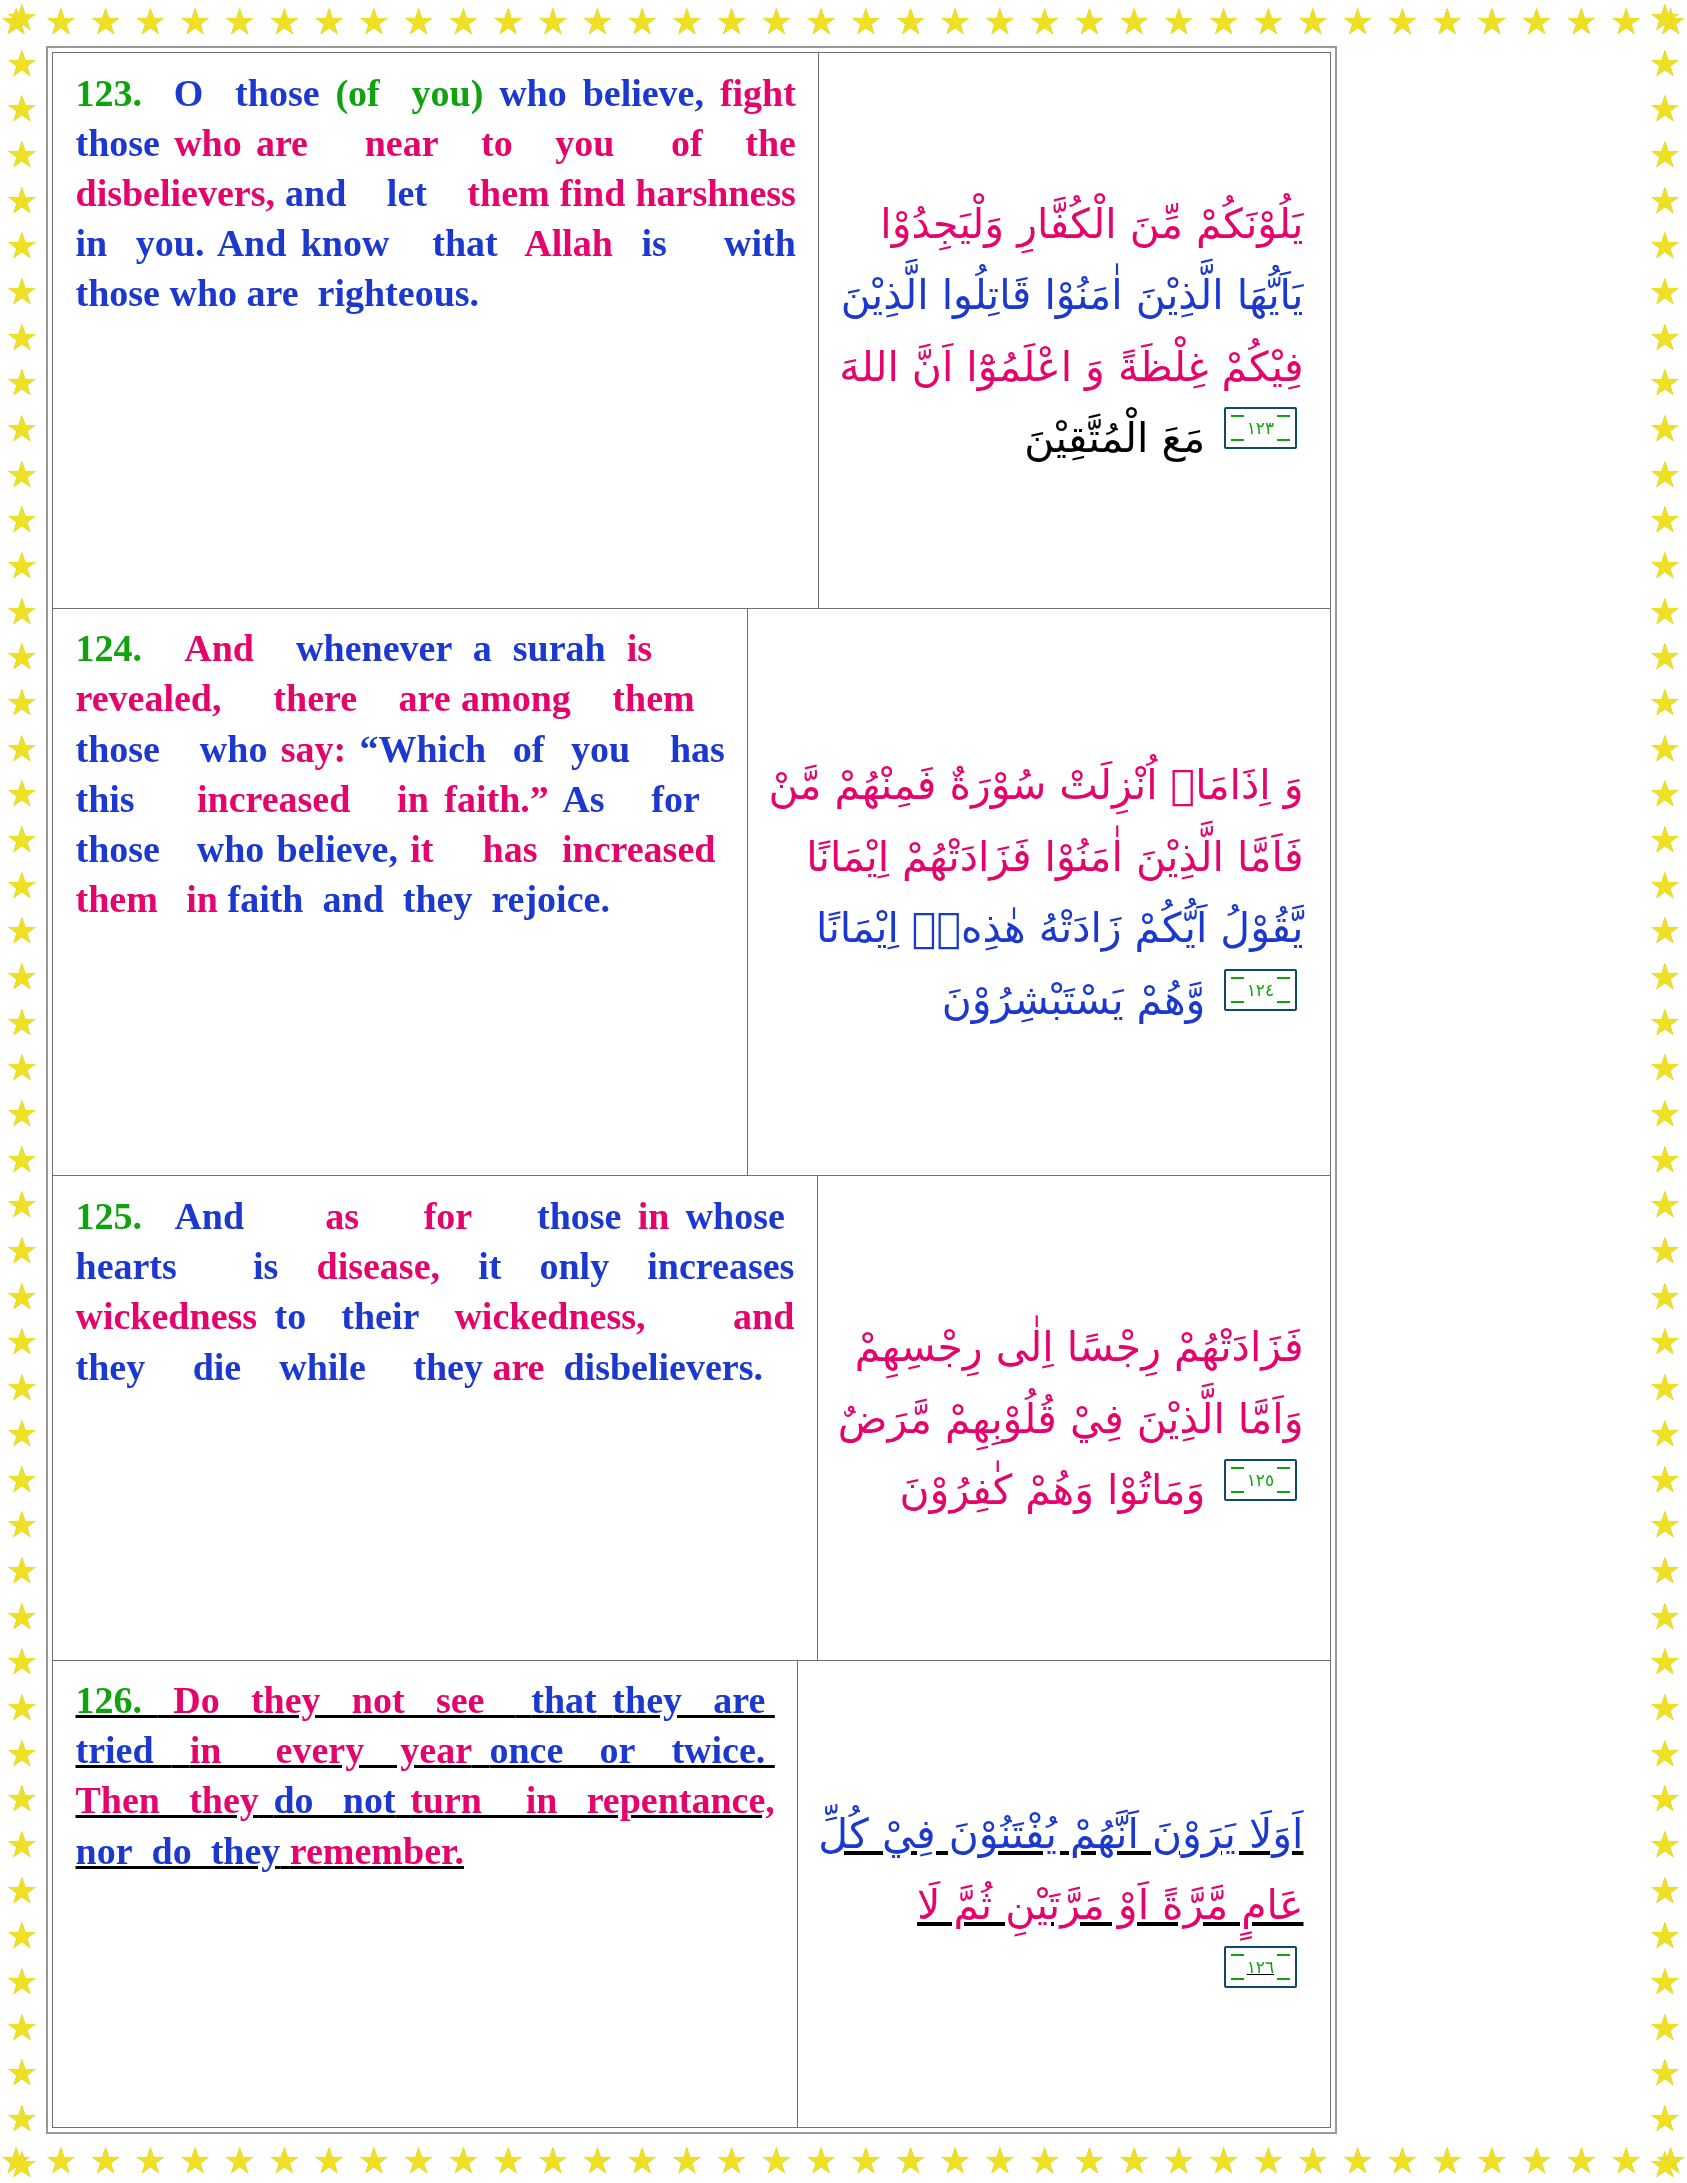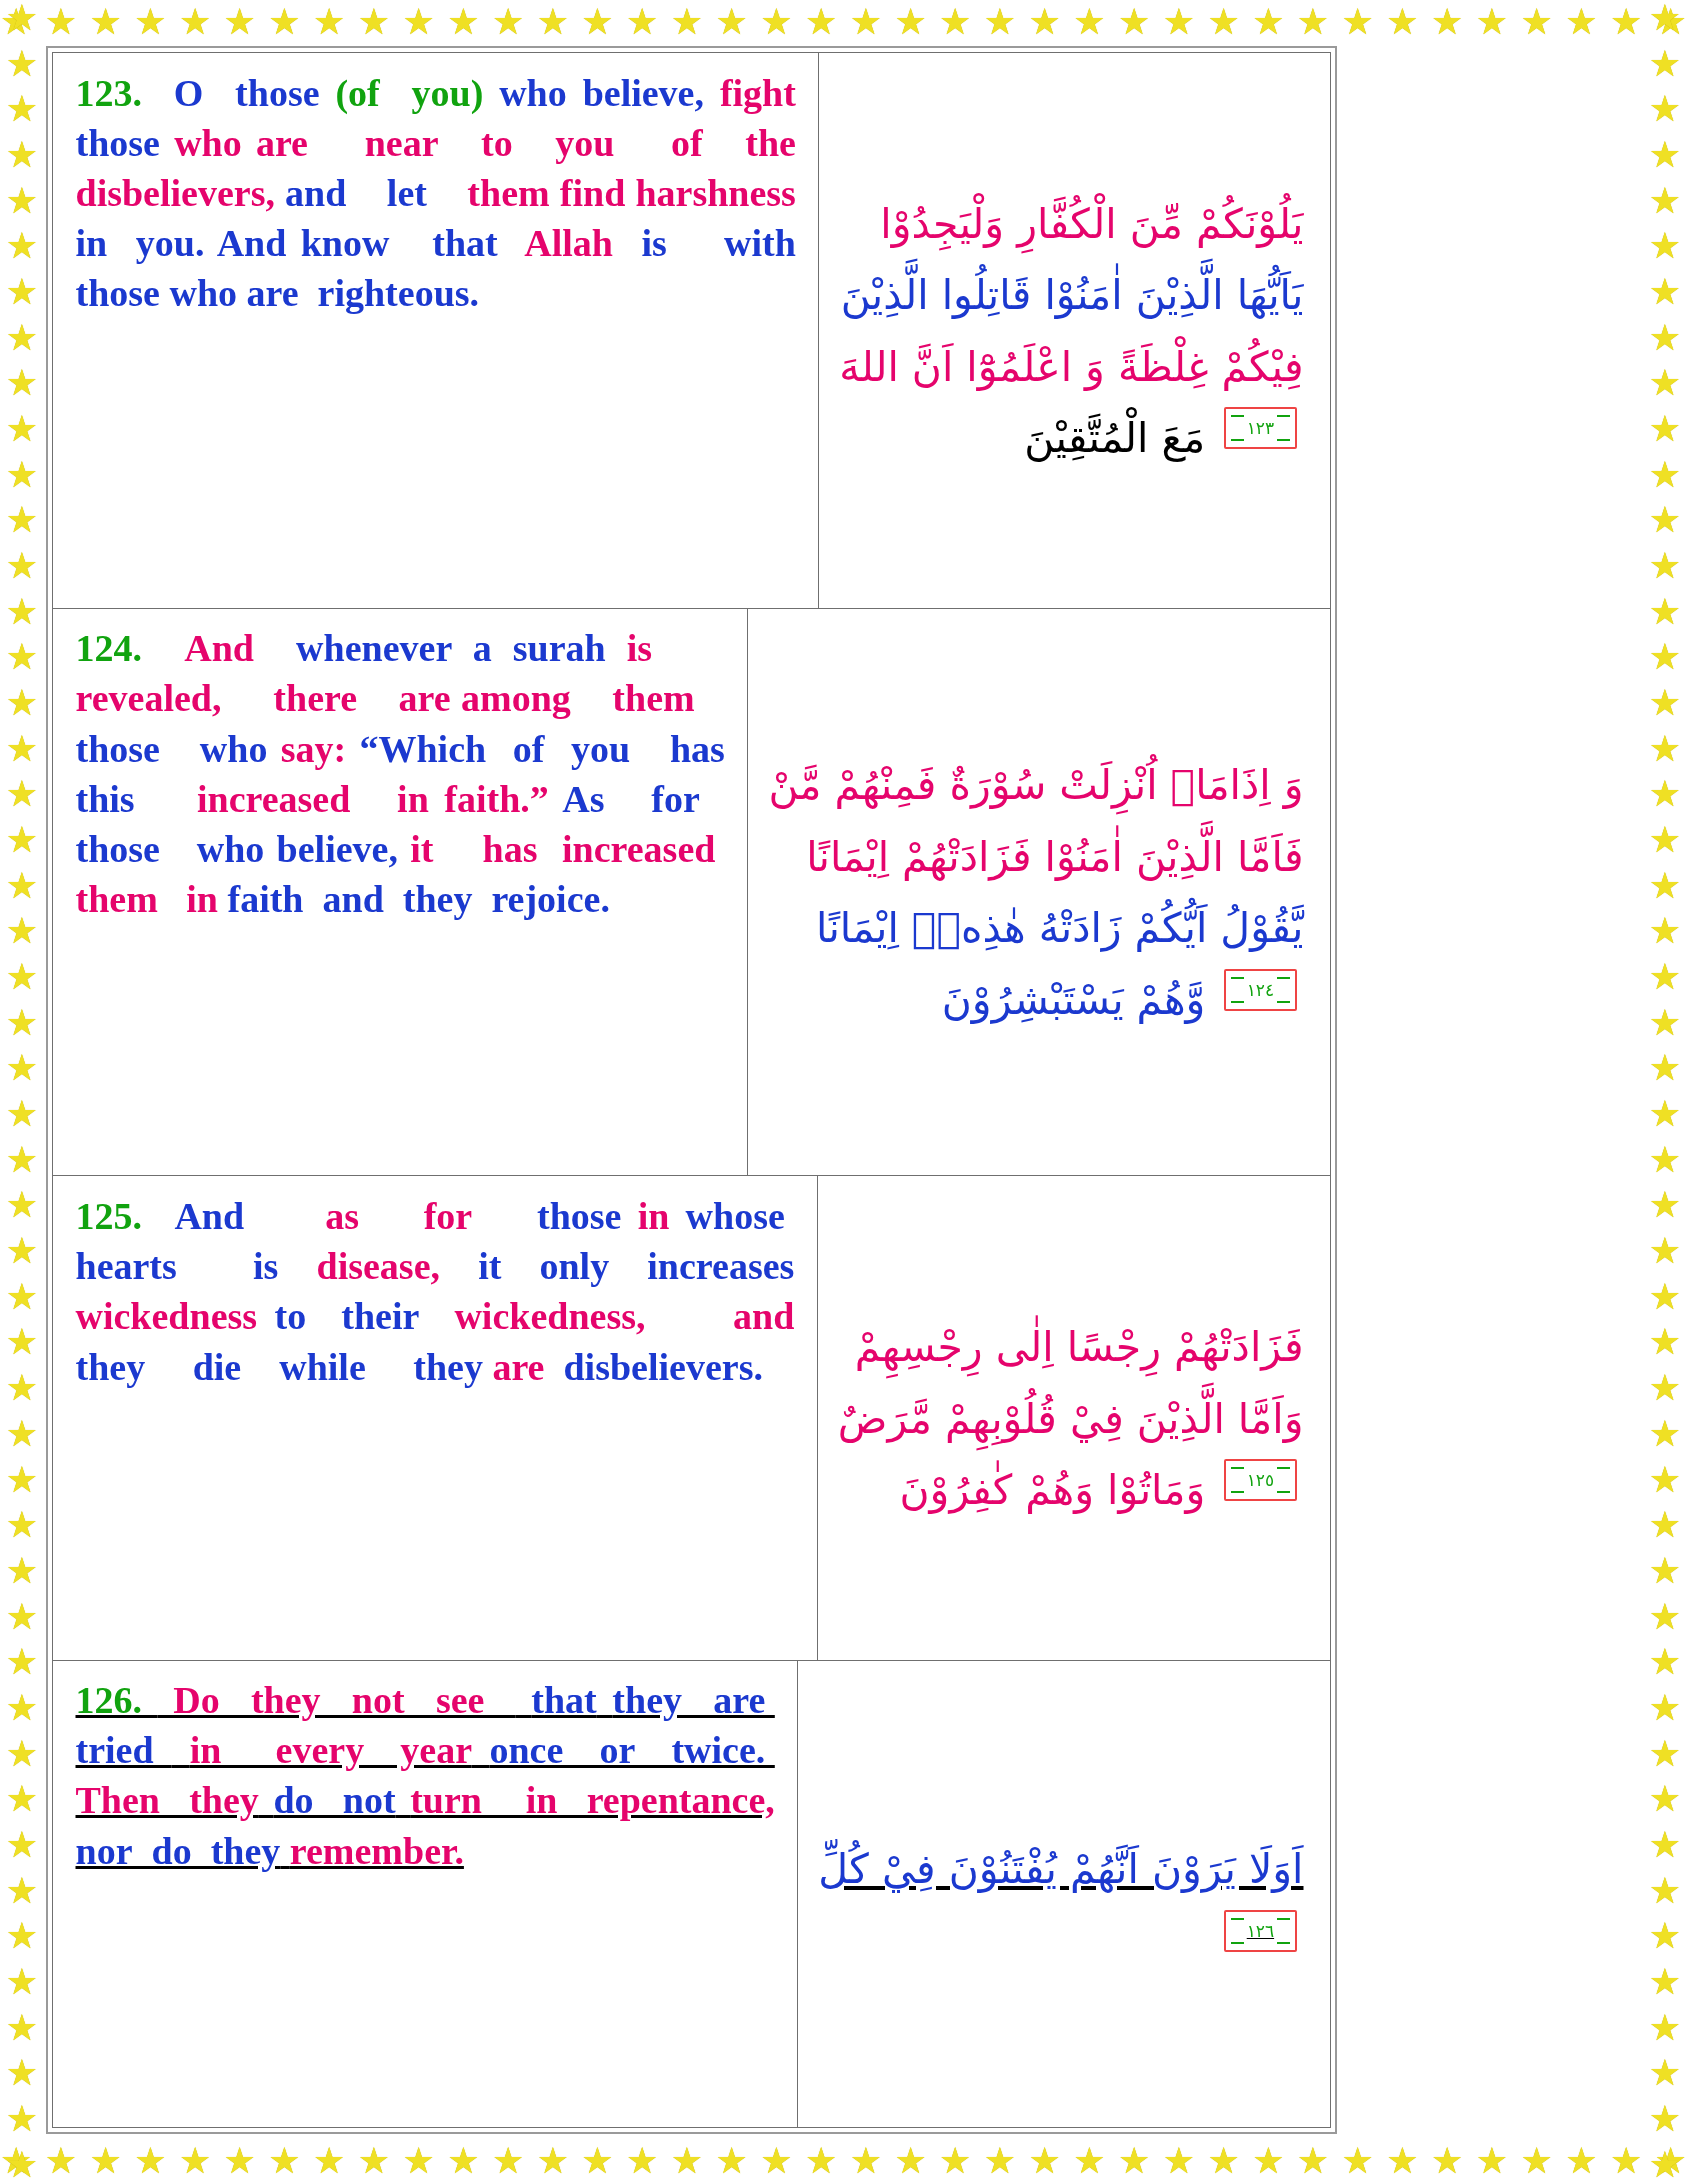--- a/index.html
+++ b/index.html
@@ -131,21 +131,21 @@
   .ar-line.end {
     justify-content: flex-start;
   }
 
   .ayah-mark {
     display: inline-flex;
     align-items: center;
     justify-content: center;
     width: 69px;
     height: 38px;
-    border: 2px solid #ef4444;
+    border: 2px solid #0c4a6e;
     border-radius: 2px;
     color: #11a30f;
     font-size: 17px;
     font-family: "DejaVu Sans", sans-serif;
     position: relative;
     margin: 0 6.6px;
     flex: 0 0 auto;
   }
   .ayah-mark::before,
   .ayah-mark::after {
@@ -435,20 +435,21 @@
             <span class="b">they&nbsp; are&nbsp; tried&nbsp;</span> <span class="p">in&nbsp;&nbsp; every&nbsp; year</span>
             <span class="b">once&nbsp; or&nbsp; twice.&nbsp;</span> <span class="p">Then&nbsp; they</span>
             <span class="b">do&nbsp; not</span> <span class="p">turn&nbsp;&nbsp; in&nbsp; repentance,</span>
             <span class="b">nor&nbsp; do&nbsp; they</span> <span class="p">remember.</span>
           </div>
         </div>
         <div class="cell-arabic">
           <div class="ar-line mixed">
               <span class="w bl">اَوَلَا يَرَوْنَ اَنَّهُمْ يُفْتَنُوْنَ فِيْ كُلِّ</span>
             </div>
+          <div class="ar-line red">عَامٍ مَّرَّةً اَوْ مَرَّتَيْنِ ثُمَّ لَا</div>
           <div class="ar-line end">
             <span class="ayah-mark">
                 <span>١٢٦</span>
               </span>
           </div>
         </div>
       </div>
 
     </div>
   </div>

